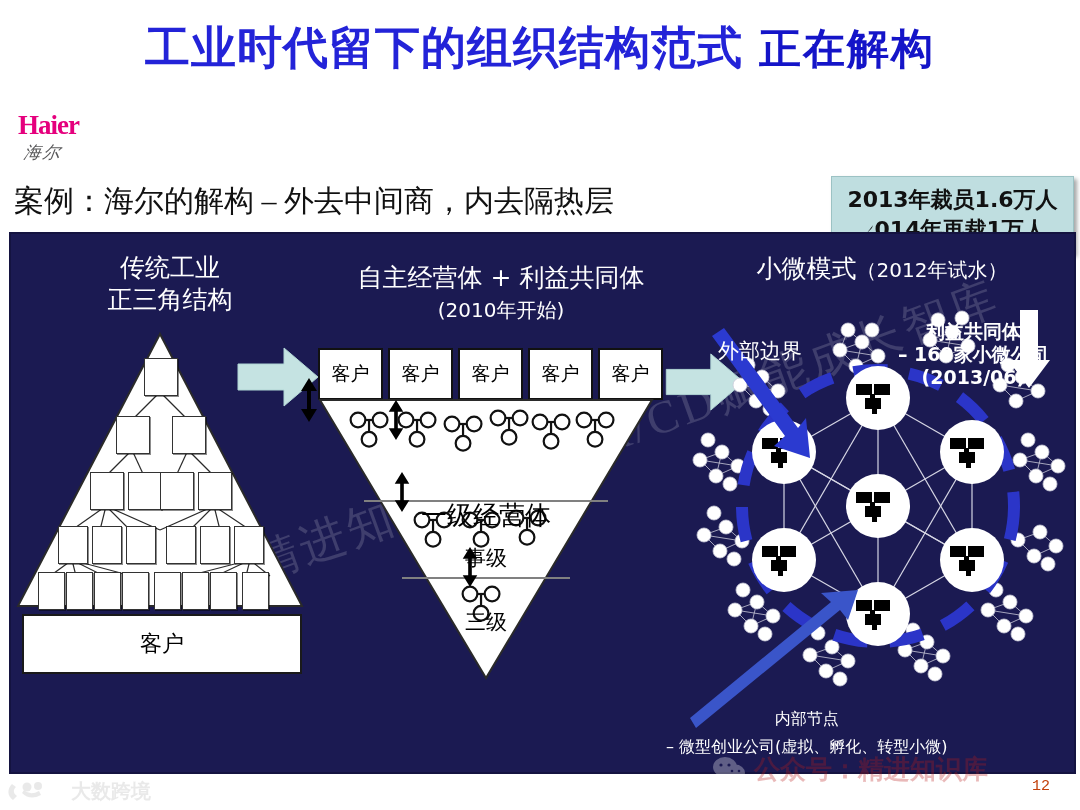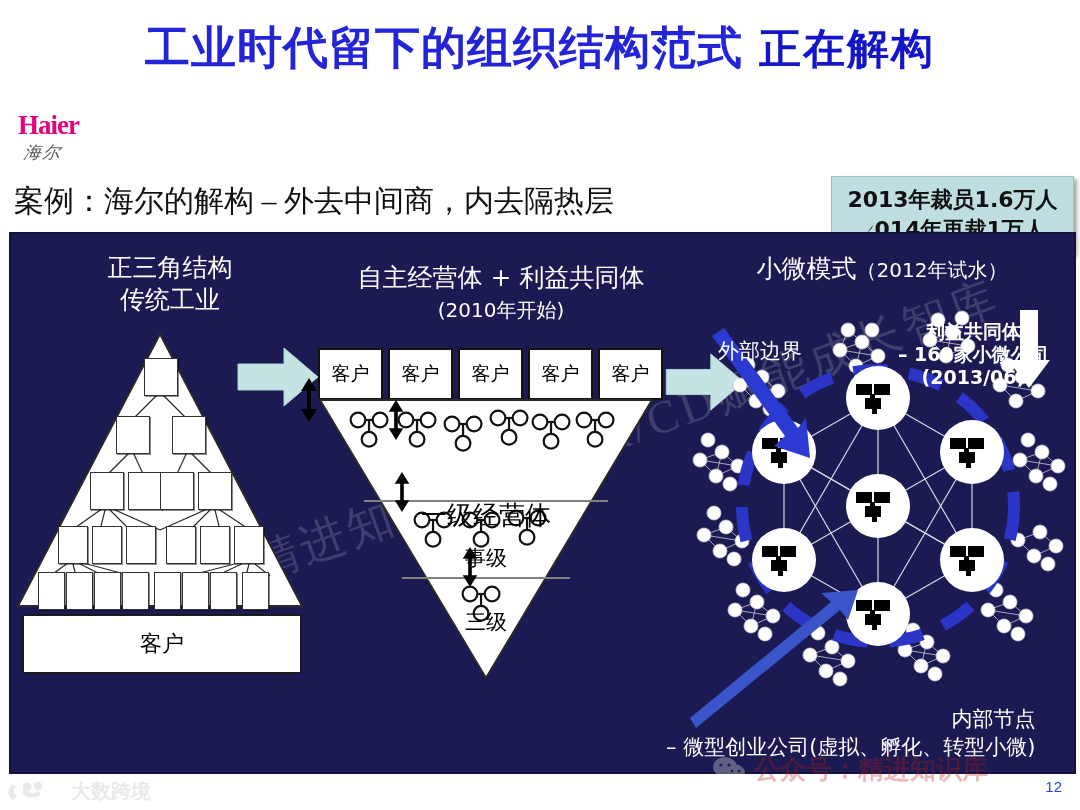--- a/index.html
+++ b/index.html
@@ -133,22 +133,22 @@
   }
   .wm-bl{
     position:absolute;left:8px;top:778px;display:flex;align-items:center;gap:7px;
     opacity:.55;
   }
   .wm-bl .txt{
     font-family:"DejaVu Sans","Liberation Sans",sans-serif;
     font-size:20px;font-weight:bold;color:#d8d8d8;white-space:nowrap;
   }
   .pageno{
-    position:absolute;right:18px;top:778px;
-    font-family:Liberation Sans, sans-serif;font-size:15px;color:#1d4ed8;
+    position:absolute;right:30px;top:778px;
+    font-family:Liberation Mono, monospace;font-size:15px;color:#c2410c;
   }
 </style>
 </head>
 <body>
 
 <div id="slide">
 
   <div class="title-row">
     <span class="title-a">工业时代留下的组织结构范式</span><span class="title-b">正在解构</span>
   </div>
@@ -164,22 +164,22 @@
     <div class="callout-line">2013年裁员1.6万人</div>
     <div class="callout-line">2014年再裁1万人</div>
   </div>
   <div class="callout-tail"></div>
 
   <div class="panel"></div>
 
   <div class="wm-diag">精进知识库 — HR/CD赋能成长智库</div>
 
   <div class="col-head ch-l1" style="left:30px;top:252px;width:280px;">
+    <div>传统工业</div>
     <div>正三角结构</div>
-    <div>传统工业</div>
   </div>
 
   <div class="col-head ch-l1" style="left:316px;top:262px;width:370px;">
     <div>自主经营体 + 利益共同体</div>
     <div class="ch-small">(2010年开始)</div>
   </div>
 
   <div class="col-head" style="left:696px;top:252px;width:372px;">
     <span style="font-size:25px;">小微模式</span><span class="ch-small">（2012年试水）</span>
   </div>
@@ -636,21 +636,21 @@
   </div>
 
   <div class="note" style="left:718px;top:337px;font-size:21px;">外部边界</div>
 
   <div class="note" style="left:898px;top:320px;font-size:19px;line-height:23px;font-weight:bold;">
     <div>利益共同体</div>
     <div>– 169家小微公司</div>
     <div>(2013/06)</div>
   </div>
 
-  <div class="note" style="left:666px;top:705px;font-size:21px;line-height:28px;text-align:right;">
+  <div class="note" style="left:666px;top:705px;font-size:16px;line-height:28px;text-align:center;">
     <div>内部节点</div>
     <div>– 微型创业公司(虚拟、孵化、转型小微)</div>
   </div>
 
   <div class="wm-center">
     <svg width="34" height="28" viewBox="0 0 34 28">
       <ellipse cx="13" cy="11" rx="12" ry="10" fill="#ffffff"></ellipse>
       <polygon points="6,18 4,26 12,21" fill="#ffffff"></polygon>
       <ellipse cx="23" cy="17" rx="10" ry="8.5" fill="#ffffff"></ellipse>
       <polygon points="30,23 32,28 26,25" fill="#ffffff"></polygon>

